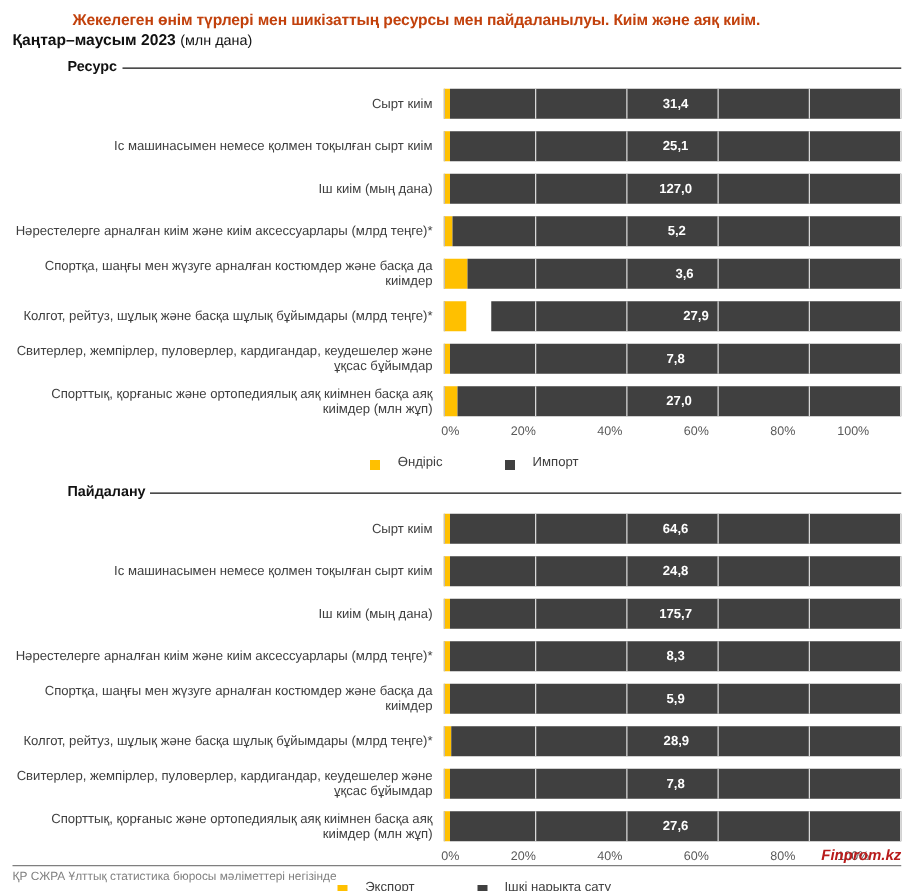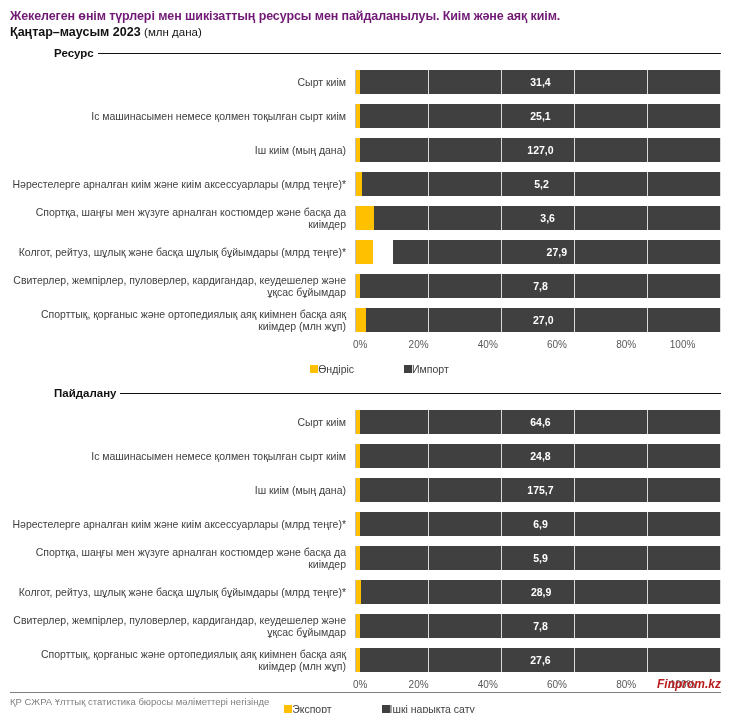--- a/index.html
+++ b/index.html
@@ -8,22 +8,23 @@
     background:#ffffff;
     font-family:"Liberation Sans","DejaVu Sans",sans-serif;
     color:#333333;
     overflow:hidden;
     position:relative;
   }
 
   
   .title-block{padding:8px 10px 0 10px;}
   .title-line1{
-    font-size:12.5px;font-weight:bold;color:#701a75;line-height:16px;
+    font-size:12.5px;font-weight:bold;color:#c2410c;line-height:16px;
     letter-spacing:-0.1px;
+    margin-left:48px;
   }
   .title-line2{
     font-size:12.5px;line-height:17px;color:#111111;
   }
   .title-line2 .strong{font-weight:bold;}
   .title-line2 .unit{font-weight:normal;font-size:11.5px;}
 
   
   .section-header{
     display:flex;align-items:center;gap:0px;
@@ -116,21 +117,21 @@
   }
   .axis-ticks span{transform:translateX(-50%);}
   .axis-ticks span:first-child{transform:translateX(-2px);}
   .axis-ticks span:last-child{transform:translateX(-100%);}
 
   
   .legend{
     display:flex;justify-content:center;align-items:center;
     gap:22px;margin-top:13px;
   }
-  .legend-item{display:flex;align-items:center;gap:0;padding-left:28px;}
+  .legend-item{display:flex;align-items:flex-end;gap:14px;padding-left:28px;}
   .legend-swatch{width:8px;height:8px;display:block;}
   .legend-text{font-size:10.5px;color:#404040;}
 
   
   .footer{
     position:absolute;left:10px;right:10px;bottom:6px;
   }
   .footer-brand{
     text-align:right;
     font-size:12px;font-weight:bold;font-style:italic;
@@ -425,21 +426,21 @@
       </div>
       <div class="row">
         <div class="row-label">
           <span>Нәрестелерге арналған киім және киім аксессуарлары (млрд теңге)*</span>
         </div>
         <div class="row-track">
           <div class="seg prod tiny" style="width: 1.35%; background: rgb(255, 192, 0);">
             <div class="val">0,002</div>
           </div>
           <div class="seg imp" style="width: 98.65%; background: rgb(64, 64, 64);">
-            <div class="val">6,9</div>
+            <div class="val">8,3</div>
           </div>
           <div class="gridlines">
             <i></i>
             <i></i>
             <i></i>
             <i></i>
             <i></i>
             <i></i>
           </div>
         </div>

